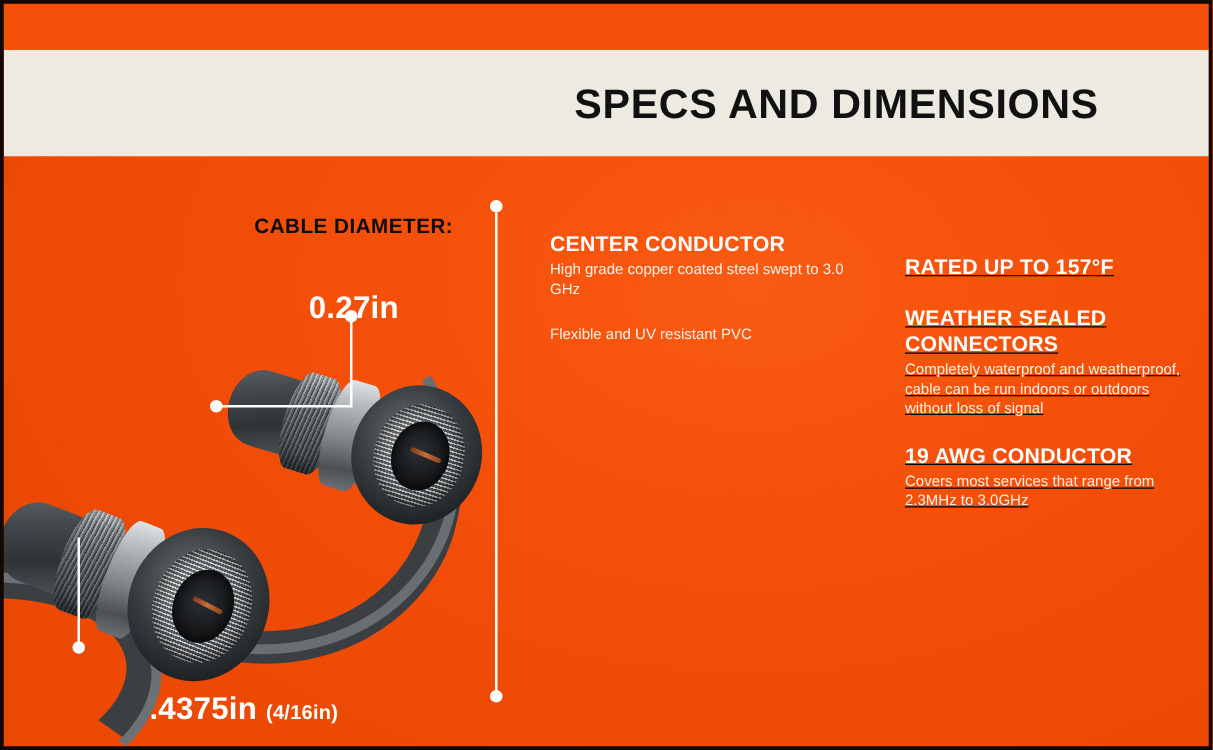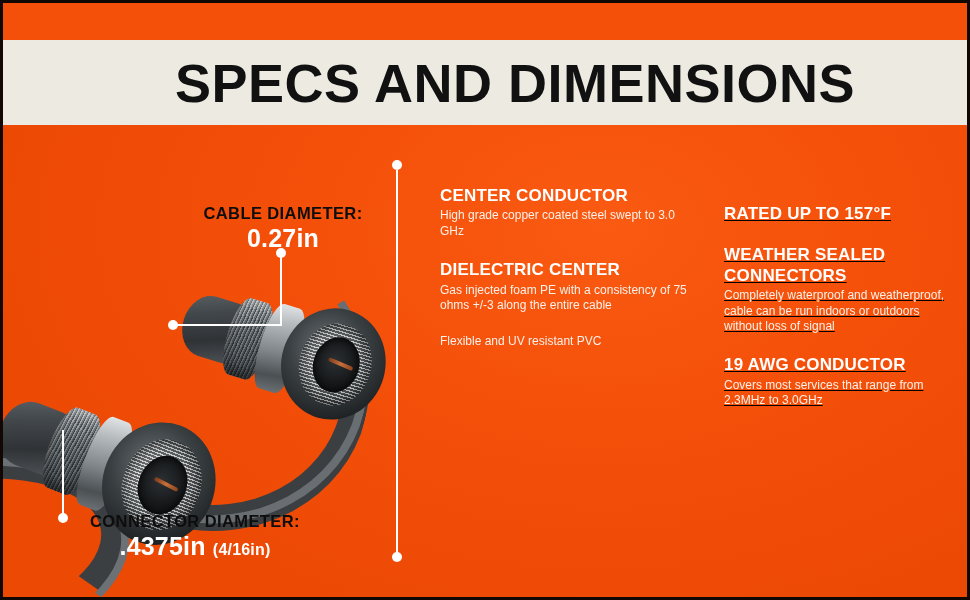--- a/index.html
+++ b/index.html
@@ -40,25 +40,25 @@
     background:#f4500a;
     z-index:10;
   }
   .title-band{
     position:absolute; left:3px; top:40px; width:964px; height:85px;
     background:#edeae1;
     z-index:11;
     display:flex; align-items:center; justify-content:flex-end;
   }
   .title-text{
-    font-size:54px;
+    font-size:33px;
     font-weight:bold;
     letter-spacing:0.5px;
     color:#111;
-    padding-right:112px;
+    padding-right:88px;
     white-space:nowrap;
     line-height:1;
   }
 
   
   .cable-art{
     position:absolute; left:0; top:125px;
     width:400px; height:475px;
     z-index:5;
     overflow:hidden;
@@ -219,30 +219,30 @@
   #conn-dot    { left:58px;  top:513px; }
 
   
   #divider-line{ left:396px; top:170px; width:2px; height:388px; }
   #divider-dot-top{ left:392px; top:160px; }
   #divider-dot-bot{ left:392px; top:552px; }
 
   
   .label-block{ position:absolute; z-index:31; text-align:center; }
 
-  #cable-diameter-label{ left:168px; top:204px; width:230px; }
+  #cable-diameter-label{ left:168px; top:172px; width:230px; }
   #connector-diameter-label{ left:30px; top:512px; width:330px; }
 
   .label-title{
     font-size:16.5px; font-weight:bold; color:#0d0d0d;
     letter-spacing:.4px; line-height:1.15; white-space:nowrap;
   }
   .label-value{
     font-size:25px; font-weight:bold; color:#ffffff;
-    letter-spacing:.2px; line-height:1.25; white-space:nowrap;
+    letter-spacing:.2px; line-height:1.25; white-space:nowrap;margin-top:40px;
   }
   .label-value .sub{ font-size:16px; }
 
   
   .spec-col{ position:absolute; z-index:20; }
   #spec-col-1{ left:440px; top:186px; width:255px; }
   #spec-col-2{ left:724px; top:204px; width:232px;text-decoration:underline; }
 
   .spec-item{ margin-bottom:21px; }
   .spec-item:last-child{ margin-bottom:0; }
@@ -311,38 +311,33 @@
   <div class="rule-v" id="divider-line"></div>
   <div class="dot" id="divider-dot-top"></div>
   <div class="dot" id="divider-dot-bot"></div>
 
   <div class="label-block" id="cable-diameter-label">
     <div class="label-title">CABLE DIAMETER:</div>
     <div class="label-value">0.27in</div>
   </div>
 
   <div class="label-block" id="connector-diameter-label">
-    <div class="label-title">CONNECTOR DIAMETER:</div>
     <div class="label-value">
       <span>.4375in</span>
       <span class="sub">(4/16in)</span>
     </div>
   </div>
 
   <div class="spec-col" id="spec-col-1">
 
     <div class="spec-item">
       <div class="spec-head">CENTER CONDUCTOR</div>
       <div class="spec-body">High grade copper coated steel swept to 3.0 GHz</div>
     </div>
 
-    <div class="spec-item">
-      <div class="spec-head">DIELECTRIC CENTER</div>
-      <div class="spec-body">Gas injected foam PE with a consistency of 75 ohms +/-3 along the entire cable</div>
-    </div>
 
 
     <div class="spec-item">
       <div class="spec-body">Flexible and UV resistant PVC</div>
     </div>
   </div>
 
   <div class="spec-col" id="spec-col-2">
 
     <div class="spec-item">

